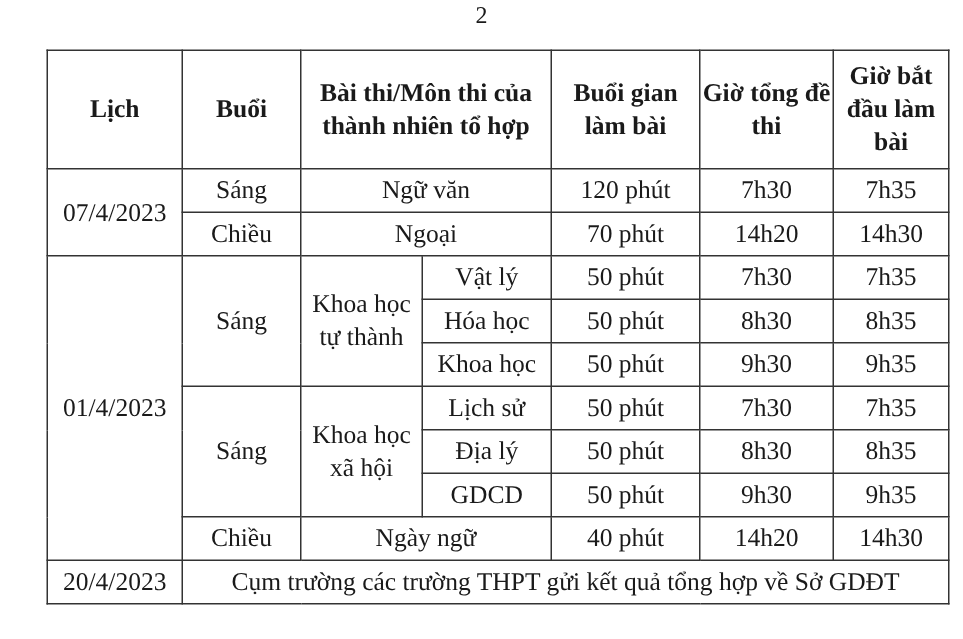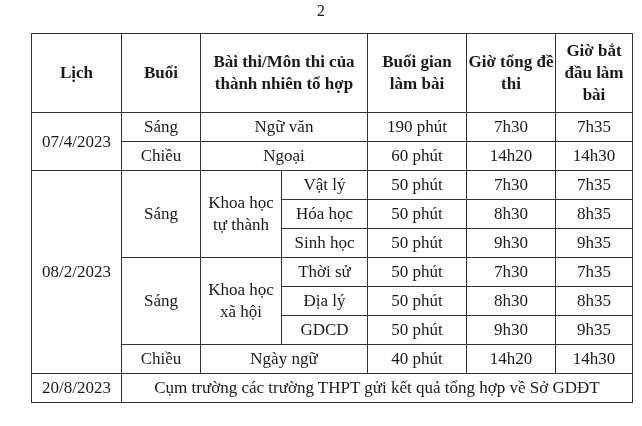--- a/index.html
+++ b/index.html
@@ -45,56 +45,56 @@
     <th>Buổi</th>
     <th colspan="2">Bài thi/Môn thi của thành nhiên tổ hợp</th>
     <th>Buổi gian làm bài</th>
     <th>Giờ tổng đề thi</th>
     <th>Giờ bắt đầu làm bài</th>
   </tr>
   <tr class="r30">
     <td rowspan="2">07/4/2023</td>
     <td>Sáng</td>
     <td colspan="2">Ngữ văn</td>
-    <td>190 phút</td>
+    <td>120 phút</td>
     <td>7h30</td>
     <td>7h35</td>
   </tr>
   <tr class="r30">
     <td>Chiều</td>
     <td colspan="2">Ngoại</td>
-    <td>60 phút</td>
+    <td>70 phút</td>
     <td>14h20</td>
     <td>14h30</td>
   </tr>
   <tr class="r30">
-    <td rowspan="7">08/2/2023</td>
+    <td rowspan="7">01/4/2023</td>
     <td rowspan="3">Sáng</td>
     <td rowspan="3">Khoa học tự thành</td>
     <td>Vật lý</td>
     <td>50 phút</td>
     <td>7h30</td>
     <td>7h35</td>
   </tr>
   <tr class="r30">
     <td>Hóa học</td>
     <td>50 phút</td>
     <td>8h30</td>
     <td>8h35</td>
   </tr>
   <tr class="r30">
-    <td>Sinh học</td>
+    <td>Khoa học</td>
     <td>50 phút</td>
     <td>9h30</td>
     <td>9h35</td>
   </tr>
   <tr class="r30">
     <td rowspan="3">Sáng</td>
     <td rowspan="3">Khoa học xã hội</td>
-    <td>Thời sử</td>
+    <td>Lịch sử</td>
     <td>50 phút</td>
     <td>7h30</td>
     <td>7h35</td>
   </tr>
   <tr class="r30">
     <td>Địa lý</td>
     <td>50 phút</td>
     <td>8h30</td>
     <td>8h35</td>
   </tr>
@@ -105,17 +105,17 @@
     <td>9h35</td>
   </tr>
   <tr class="r30">
     <td>Chiều</td>
     <td colspan="2">Ngày ngữ</td>
     <td>40 phút</td>
     <td>14h20</td>
     <td>14h30</td>
   </tr>
   <tr class="r30">
-    <td>20/8/2023</td>
+    <td>20/4/2023</td>
     <td colspan="6">Cụm trường các trường THPT gửi kết quả tổng hợp về Sở GDĐT</td>
   </tr>
 </tbody>
   </table>
 
 </body></html>

